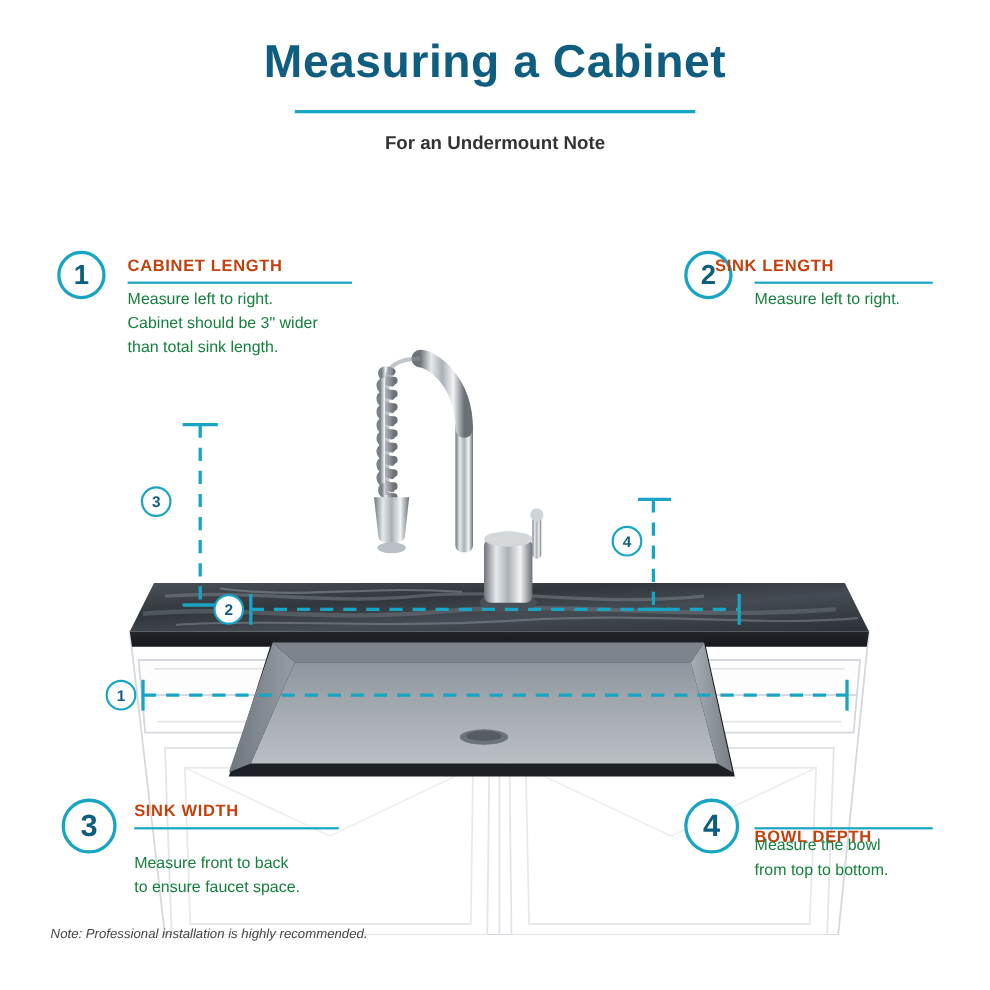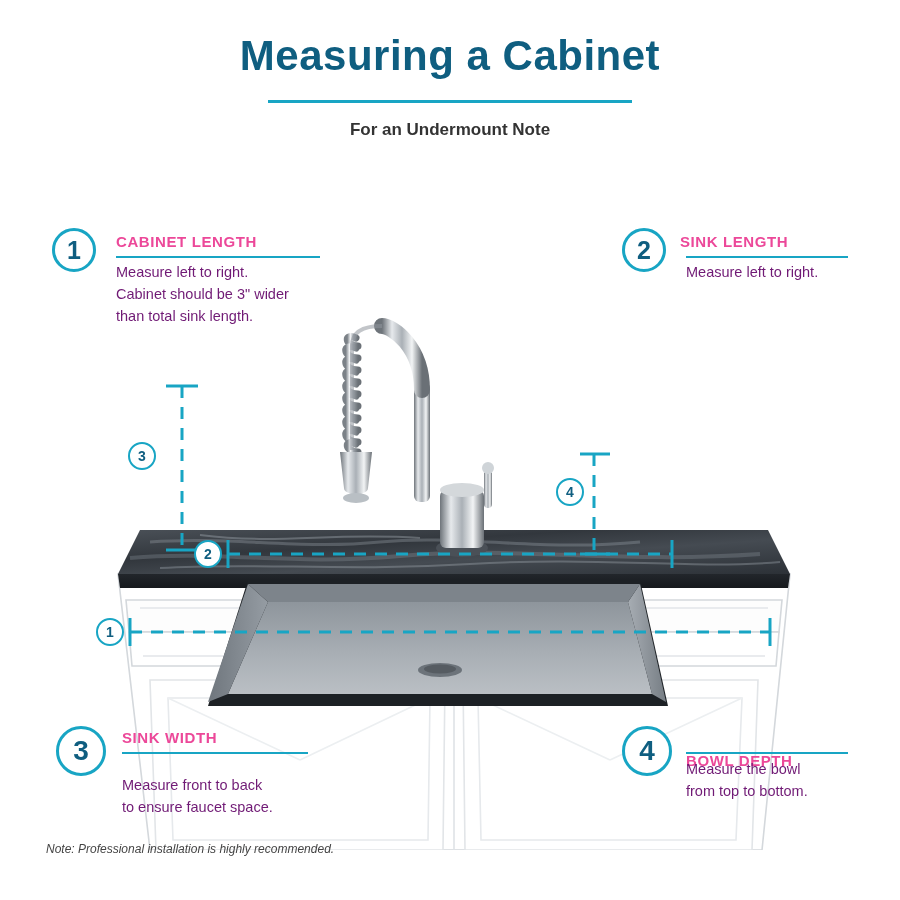--- a/index.html
+++ b/index.html
@@ -67,33 +67,33 @@
     display: flex;
     align-items: center;
     justify-content: center;
     background: #ffffff;
     box-sizing: border-box;
   }
   .co-head {
     position: absolute;
     font-size: 15px;
     font-weight: bold;
-    color: #ec4899;
+    color: #c2410c;
     letter-spacing: 0.6px;
     white-space: nowrap;
   }
   .co-rule {
     position: absolute;
     height: 2px;
     background: #18a5c4;
   }
   .co-body {
     position: absolute;
     font-size: 14.5px;
-    color: #701a75;
+    color: #15803d;
     line-height: 1.5;
     white-space: pre-line;
   }
 
   
   .illus {
     position: absolute;
     top: 150px;
     left: 0;
     width: 900px;
@@ -294,21 +294,21 @@
     <div class="badge" style="left:52px; top:228px;">1</div>
     <div class="co-head" style="left:116px; top:233px;">CABINET LENGTH</div>
     <div class="co-rule" style="left:116px; top:256px; width:204px;"></div>
     <div class="co-body" style="left:116px; top:262px; width:230px;">Measure left to right.
 Cabinet should be 3" wider
 than total sink length.</div>
   </div>
 
   <div class="callout">
     <div class="badge" style="left:622px; top:228px;">2</div>
-    <div class="co-head" style="left:680px; top:233px;">SINK LENGTH</div>
+    <div class="co-head" style="left:650px; top:233px;">SINK LENGTH</div>
     <div class="co-rule" style="left:686px; top:256px; width:162px;"></div>
     <div class="co-body" style="left:686px; top:262px; width:200px;">Measure left to right.</div>
   </div>
 
   <div class="callout">
     <div class="badge" style="left:56px; top:726px; width:50px; height:50px; font-size:28px;">3</div>
     <div class="co-head" style="left:122px; top:729px;">SINK WIDTH</div>
     <div class="co-rule" style="left:122px; top:752px; width:186px;"></div>
     <div class="co-body" style="left:122px; top:775px; width:240px;">Measure front to back
 to ensure faucet space.</div>

